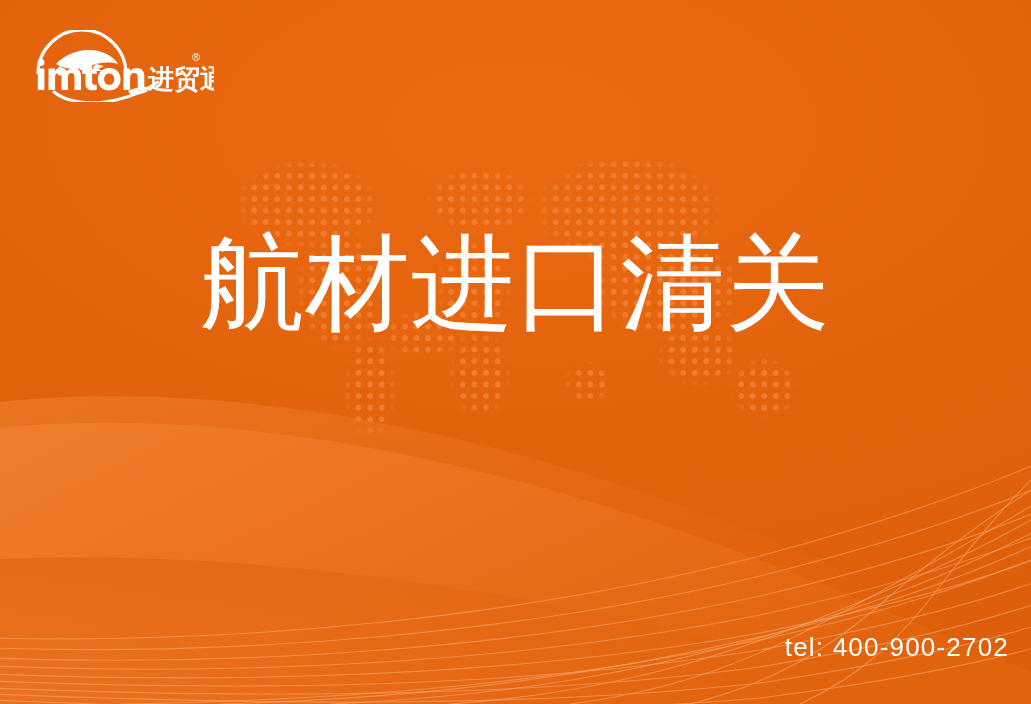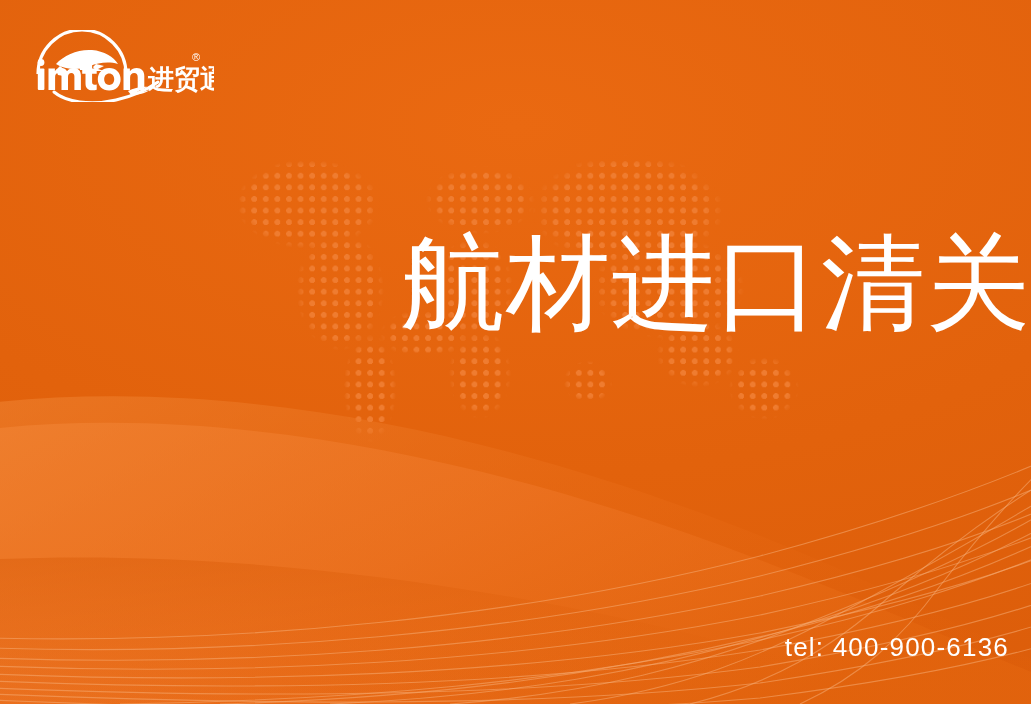--- a/index.html
+++ b/index.html
@@ -107,21 +107,20 @@
     color: #ffffff;
     font-family: "Liberation Sans", "DejaVu Sans", sans-serif;
     font-size: 104px;
     line-height: 118px;
     font-weight: 400;
     letter-spacing: 1px;
     white-space: nowrap;
   }
   #headline .line {
     display: block;
-    text-align: right;
   }
 
   
   #tel {
     position: absolute;
     right: 22px;
     top: 632px;
     color: #ffffff;
     font-family: "Liberation Sans", sans-serif;
     font-size: 26px;
@@ -231,15 +230,15 @@
       <path d="M20 62 C32 72 56 76 82 70 C100 66 114 59 124 52" fill="none" stroke="#ffffff" stroke-width="3" stroke-linecap="round"></path>
       <path d="M94 61 C100 58 108 56 114 57 C110 58 106 60 103 62
                C108 62 112 61 116 60 C112 63 104 65 97 65 Z" fill="#ffffff"></path>
     </g>
   </svg>
 
   <div id="headline">
     <span class="line">航材进口清关</span>
   </div>
 
-  <div id="tel">tel: 400-900-6136</div>
+  <div id="tel">tel: 400-900-2702</div>
 
 </div>
 
 </body></html>

